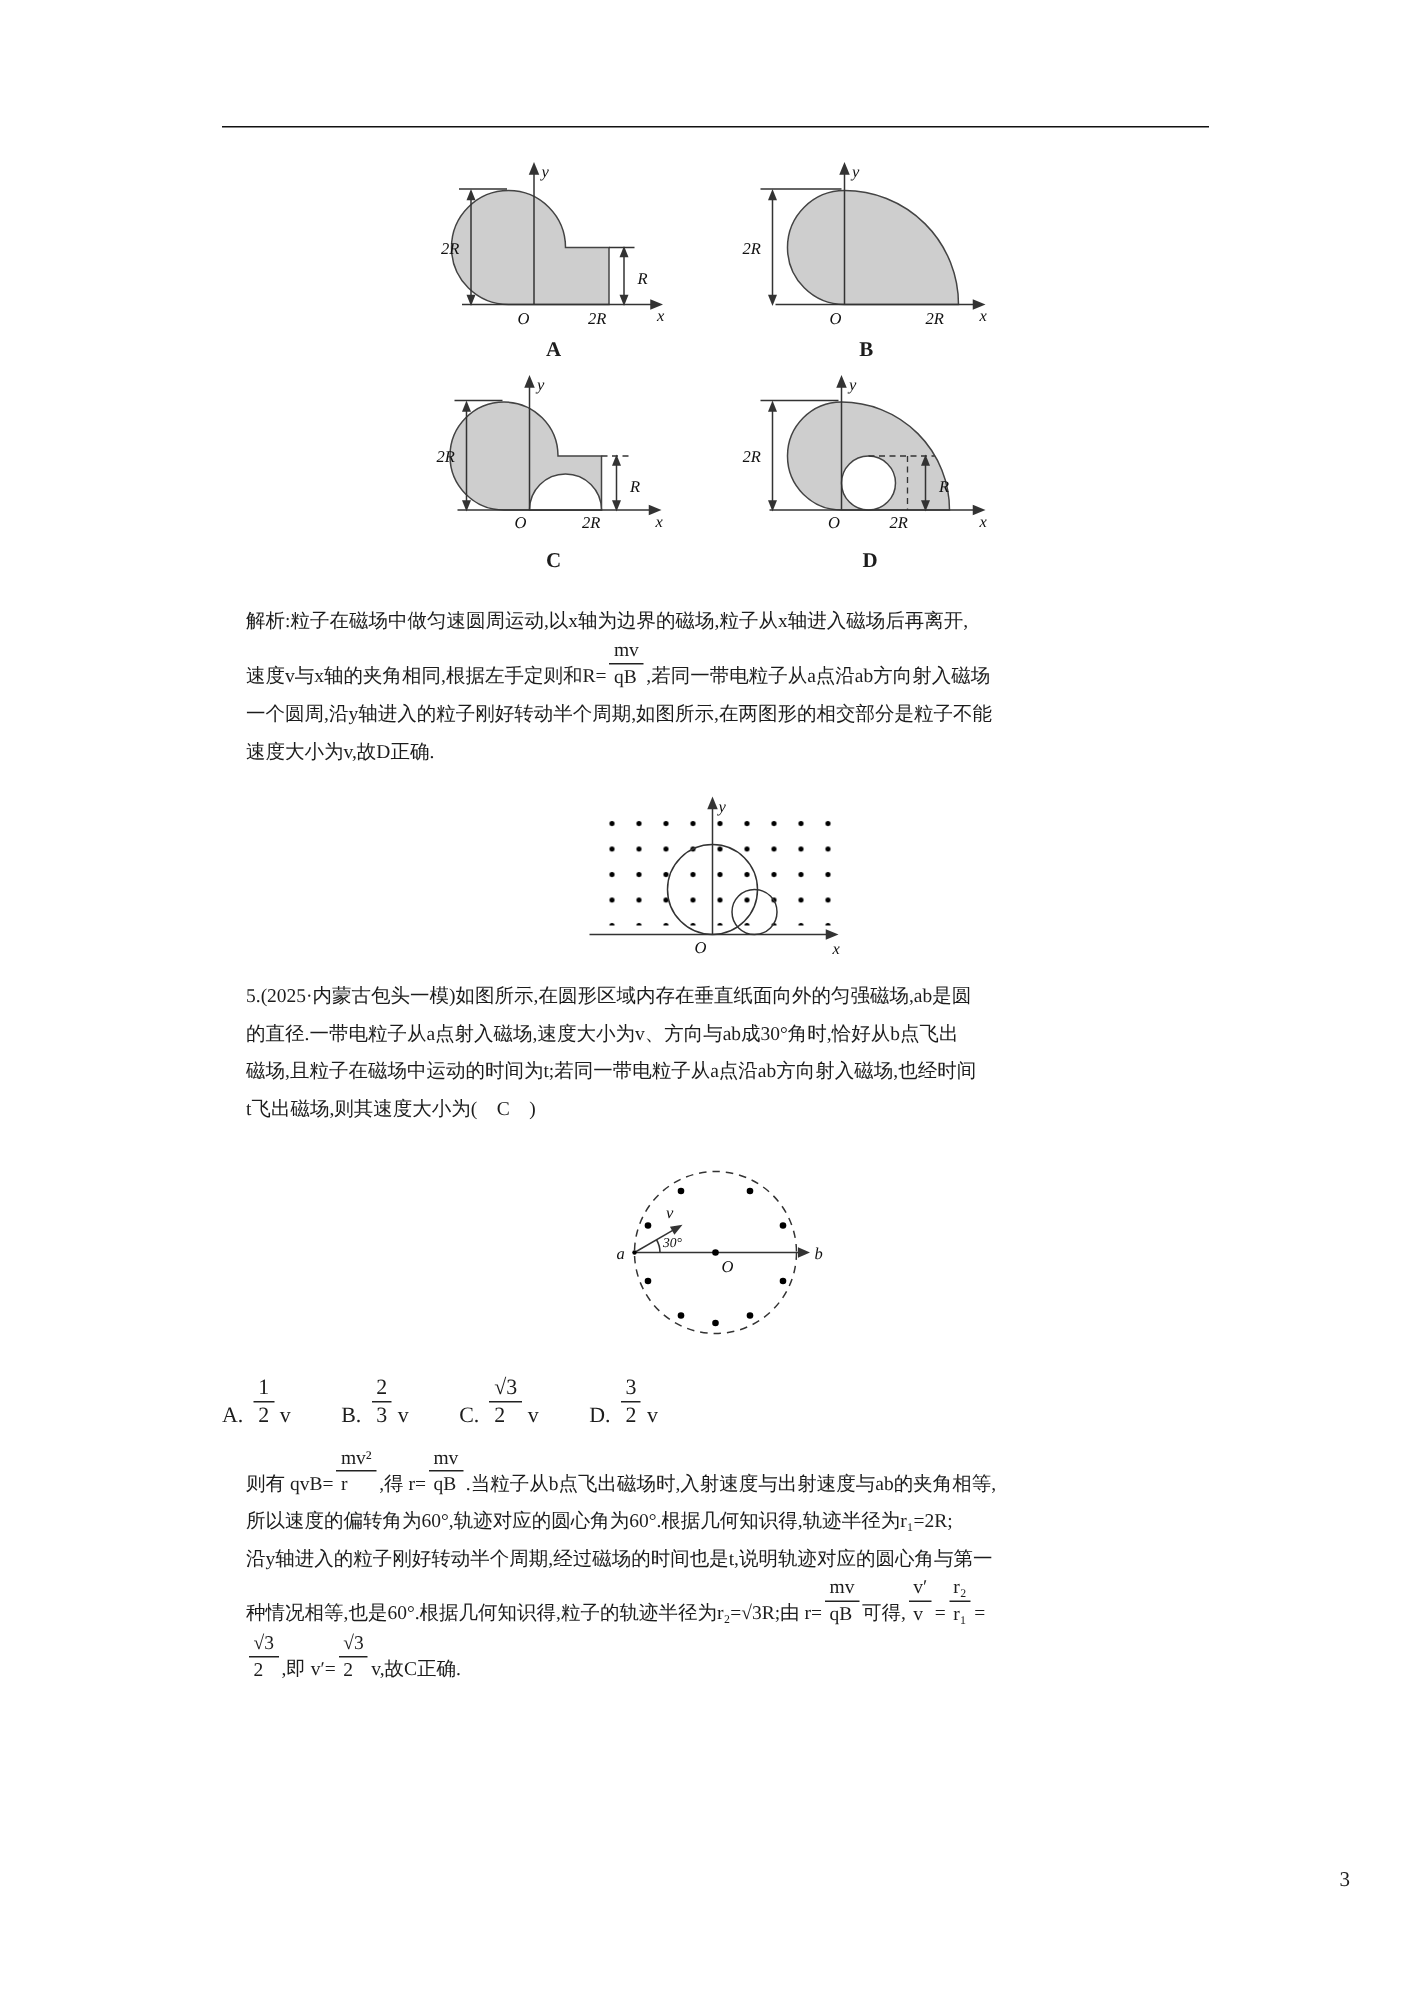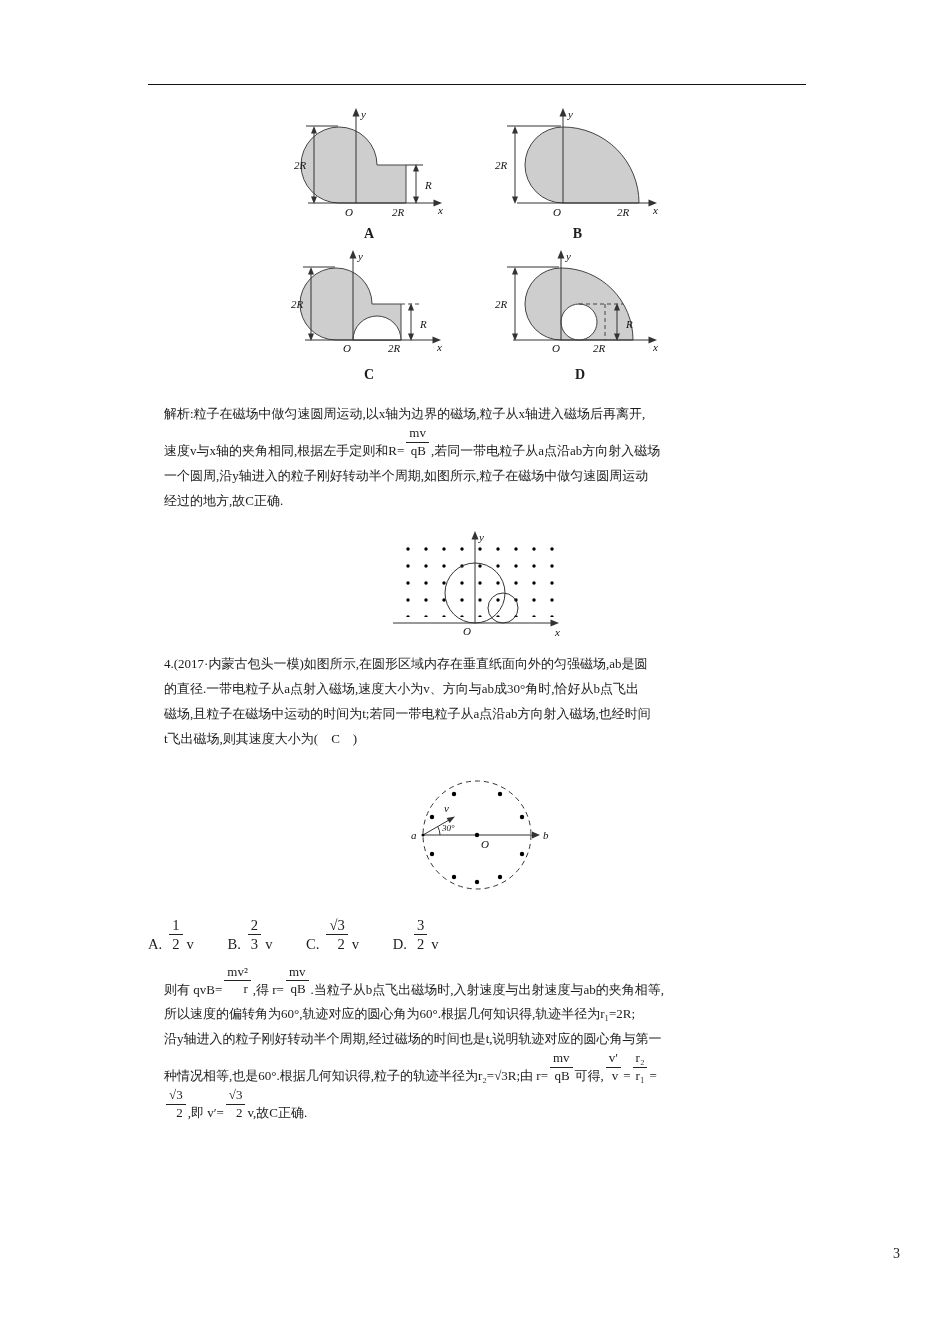--- a/index.html
+++ b/index.html
@@ -10,21 +10,21 @@
   .fig-row { display:flex; justify-content:center; column-gap:46px; }
   .fig-row.second { margin-top:6px; }
   .figs { margin-top:20px; }
   .fig-cell { display:flex; flex-direction:column; align-items:center; }
   .fig-label { font-weight:bold; font-size:14px; margin-top:1px; }
   .para { font-size:13px; line-height:25px; margin:16px; }
   .sol4 { margin-top:18px; }
   .q5 { margin-top:10px; }
   .sol5 { margin-top:12px; }
   .pline { min-height:25px; }
-  .frac { display:inline-block; text-align:right; line-height:1.12; margin:0 2px; }
+  .frac { display:inline-block; text-align:left; line-height:1.12; margin:0 2px; }
   .frac .num { display:block; padding:0 3px 1px; border-bottom:1px solid #222; }
   .frac .den { display:block; padding:1px 3px 0; }
   .fig-center { display:flex; justify-content:center; margin:4px 0 2px; }
   .options { margin-top:10px; font-size:14.6px; }
   .option { display:inline-block; white-space:nowrap; margin-right:30px; }
   .opt-label { margin-right:5px; }
   .opt-unit { margin-left:2px; }
   .pagenum { position:absolute; left:893px; top:1246px; font-size:14px; }
   svg text { font-family:"Liberation Serif", serif; font-style:italic; font-size:11px; fill:#111; }
   svg text.small { font-size:9px; }
@@ -147,22 +147,22 @@
           <div class="fig-label">D</div>
         </div>
       </div>
     </div>
 
     <div class="para sol4">
       <div class="pline">解析:粒子在磁场中做匀速圆周运动,以x轴为边界的磁场,粒子从x轴进入磁场后再离开,</div>
       <div class="pline">
         <span>速度v与x轴的夹角相同,根据左手定则和R=</span><span class="frac"><span class="num">mv</span><span class="den">qB</span></span><span>,若同一带电粒子从a点沿ab方向射入磁场</span>
       </div>
-      <div class="pline">一个圆周,沿y轴进入的粒子刚好转动半个周期,如图所示,粒子在磁场中做匀速圆周运动</div>
-      <div class="pline">经过的地方,故C正确.</div>
+      <div class="pline">一个圆周,沿y轴进入的粒子刚好转动半个周期,如图所示,在两图形的相交部分是粒子不能</div>
+      <div class="pline">速度大小为v,故D正确.</div>
     </div>
 
     <div class="fig-center">
       <svg width="180" height="112" viewBox="0 0 180 112">
         <defs>
           <pattern id="pdots" width="18" height="17" patternUnits="userSpaceOnUse">
             <circle cx="3" cy="3" r="1.7" fill="#000"></circle>
           </pattern>
         </defs>
         <rect x="10" y="8" width="158" height="80" fill="url(#pdots)"></rect>
@@ -172,21 +172,21 @@
         <path class="ah" d="M172,94 l-8.5,-3.5 v7 Z"></path>
         <line class="ln" x1="88" y1="94" x2="88" y2="8"></line>
         <path class="ah" d="M88,2 l-3.5,8.5 h7 Z"></path>
         <text x="76" y="106">O</text>
         <text x="168" y="107">x</text>
         <text x="92" y="12">y</text>
       </svg>
     </div>
 
     <div class="para q5">
-      <div class="pline">4.(2017·内蒙古包头一模)如图所示,在圆形区域内存在垂直纸面向外的匀强磁场,ab是圆</div>
+      <div class="pline">5.(2025·内蒙古包头一模)如图所示,在圆形区域内存在垂直纸面向外的匀强磁场,ab是圆</div>
       <div class="pline">的直径.一带电粒子从a点射入磁场,速度大小为v、方向与ab成30°角时,恰好从b点飞出</div>
       <div class="pline">磁场,且粒子在磁场中运动的时间为t;若同一带电粒子从a点沿ab方向射入磁场,也经时间</div>
       <div class="pline">t飞出磁场,则其速度大小为(　C　)</div>
     </div>
 
     <div class="fig-center">
       <svg width="190" height="140" viewBox="0 0 190 140">
         <circle class="dashc" cx="95" cy="68" r="54"></circle>
         <circle cx="72" cy="27" r="2.2" fill="#000"></circle>
         <circle cx="118" cy="27" r="2.2" fill="#000"></circle>

